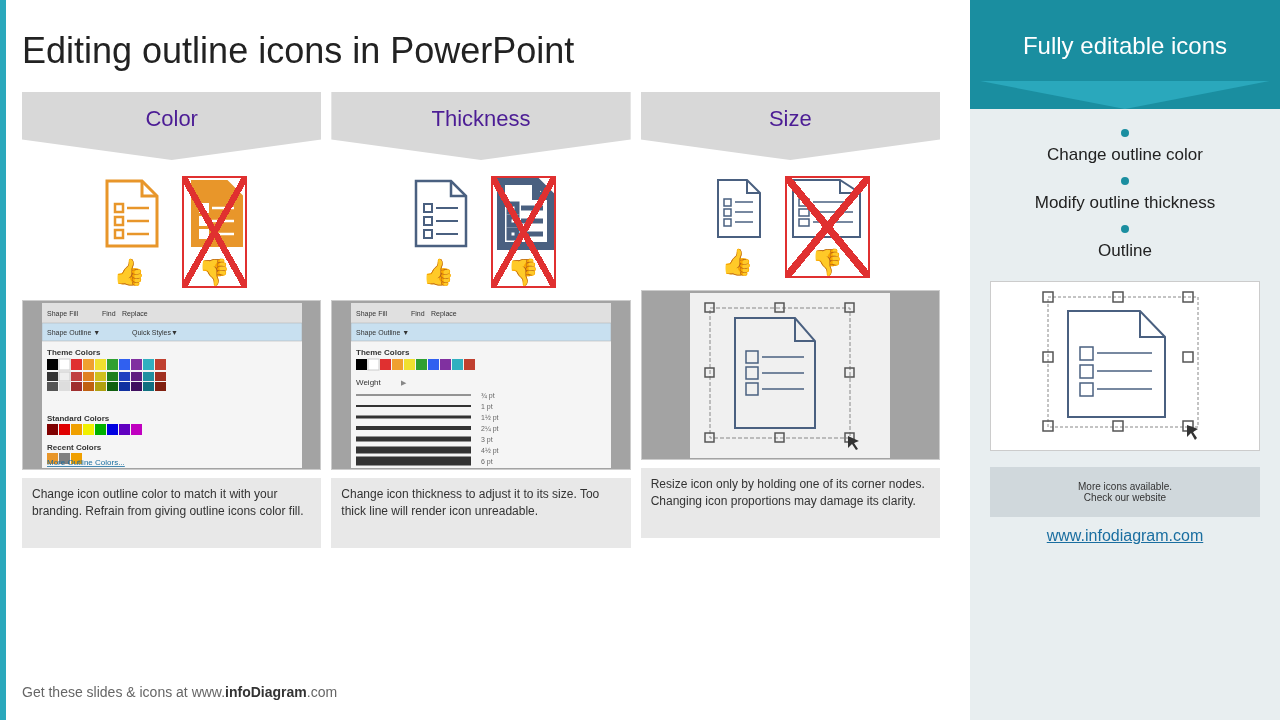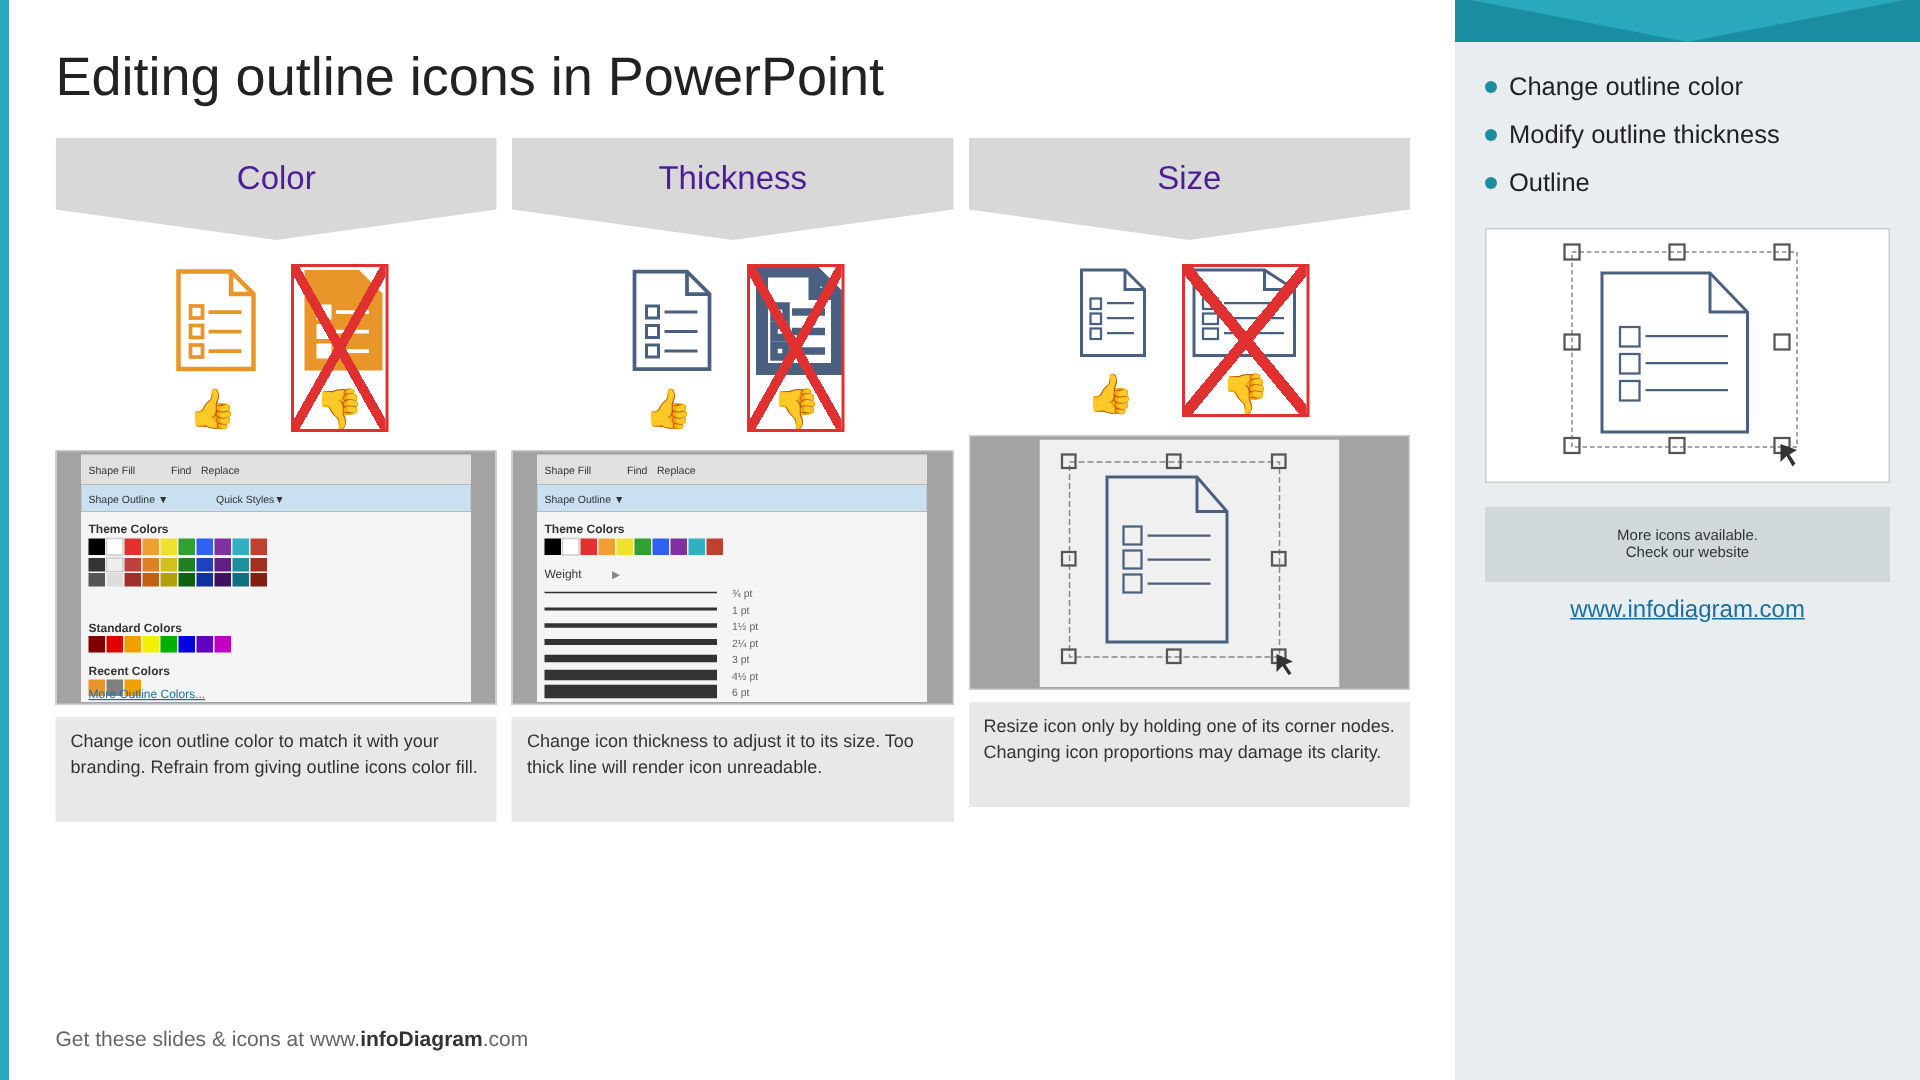--- a/index.html
+++ b/index.html
@@ -8,21 +8,21 @@
       background: #f0f0f0;
       width: 1280px;
       height: 720px;
       overflow: hidden;
       display: flex;
     }
 
     .main-content {
       flex: 1;
       background: #fff;
-      padding: 30px 30px 20px 37px;
+      padding: 30px 30px 20px 22px;
       display: flex;
       flex-direction: column;
     }
 
     .page-title {
       font-size: 36px;
       font-weight: 300;
       color: #222;
       margin-bottom: 20px;
     }
@@ -150,20 +150,21 @@
       margin-bottom: 20px;
     }
 
     .bullet-list li {
       font-size: 17px;
       color: #222;
       margin-bottom: 12px;
       display: flex;
       align-items: center;
       gap: 8px;
+      flex-direction: column;
     }
 
     .bullet-dot {
       width: 8px;
       height: 8px;
       background: #1a8ea0;
       border-radius: 50%;
       flex-shrink: 0;
     }
 
@@ -486,20 +487,23 @@
     </div>
 
   </div>
 
   <div class="footer-text">
     <span>Get these slides &amp; icons at www.</span><strong>infoDiagram</strong><span>.com</span>
   </div>
 </div>
 
 <div class="sidebar">
+  <div class="sidebar-header">
+    <h2 class="sidebar-title">Fully editable icons</h2>
+  </div>
   <div class="sidebar-chevron"></div>
 
   <div class="sidebar-content">
     <ul class="bullet-list">
       <li>
         <span class="bullet-dot"></span>
         <span>Change outline color</span>
       </li>
       <li>
         <span class="bullet-dot"></span>

